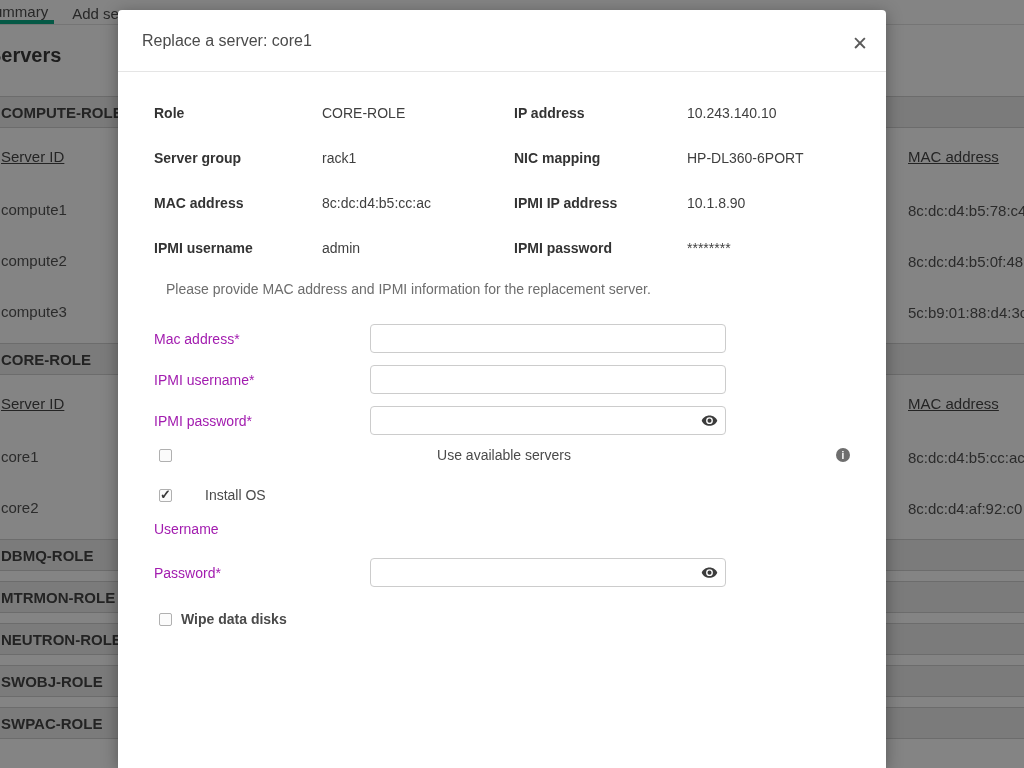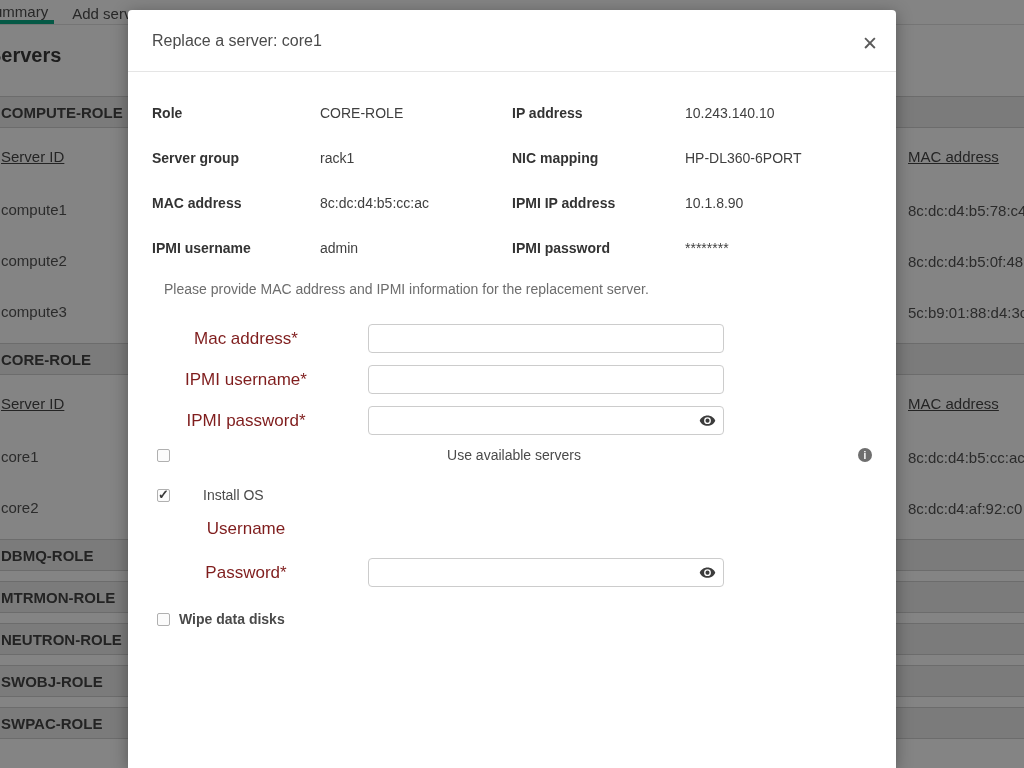--- a/index.html
+++ b/index.html
@@ -41,50 +41,50 @@
   .cols-row { height:56px; padding-top:20px; position:relative; font-size:15px; padding-left:1px; }
   .col-link { text-decoration:underline; color:#3f3f3f; cursor:pointer; }
   .data-row { height:51px; display:flex; align-items:center; font-size:15px; color:#4d4d4d; position:relative; padding-left:1px; }
   .mac-cell { position:absolute; left:908px; white-space:nowrap; }
   .data-row .mac-cell { top:50%; transform:translateY(-50%); }
   .gap6 { height:6px; } .gap10 { height:10px; }
 
   
   .overlay { position:absolute; inset:0; background:rgba(10,10,10,0.5); }
   .modal {
-    position:absolute; left:128px; top:10px; width:768px; height:758px;
+    position:absolute; left:118px; top:10px; width:768px; height:758px;
     background:#fff; border-radius:4px 4px 0 0;
     box-shadow:0 3px 16px rgba(0,0,0,0.35);
   }
   .modal-header {
     height:62px; border-bottom:1px solid #e5e5e5;
     display:flex; align-items:center; padding:0 24px; position:relative;
   }
   .modal-title { font-size:16px; color:#4b4b4b; }
   .modal-close {
     position:absolute; right:14px; top:20px;
     background:none; border:none; font-size:19px; color:#5a5a5a;
     cursor:pointer; font-family:inherit; line-height:1; padding:4px;
   }
-  .modal-body { padding:18px 24px 0; }
+  .modal-body { padding:18px 36px 0; }
 
   .details-grid {
     display:grid; grid-template-columns:168px 192px 173px auto;
     grid-auto-rows:45px; align-items:center;
   }
   .d-label { font-size:14px; font-weight:700; color:#333; }
   .d-value { font-size:14px; color:#3f3f3f; }
 
   .note { margin:10px 0 0 12px; font-size:14px; line-height:18px; color:#6d6d6d; }
 
   .form-row { display:flex; align-items:center; margin-bottom:12px; }
   .form-row.first { margin-top:26px; }
   .f-label {
-    width:216px; padding-right:28px; text-align:center;
-    font-size:17px; color:#7f1d1d; line-height:16px;
+    width:216px; padding-right:28px; text-align:left;
+    font-size:14px; color:#a21caf; line-height:16px;
   }
   .input-wrap { position:relative; width:356px; }
   .f-input {
     width:356px; height:29px; border:1px solid #ccc; border-radius:4px;
     font-size:14px; padding:0 28px 0 10px; color:#333;
     font-family:inherit; outline:none; background:#fff;
   }
   .eye { position:absolute; right:8px; top:6px; width:17px; height:17px; cursor:pointer; }
   .eye svg { display:block; }
 

